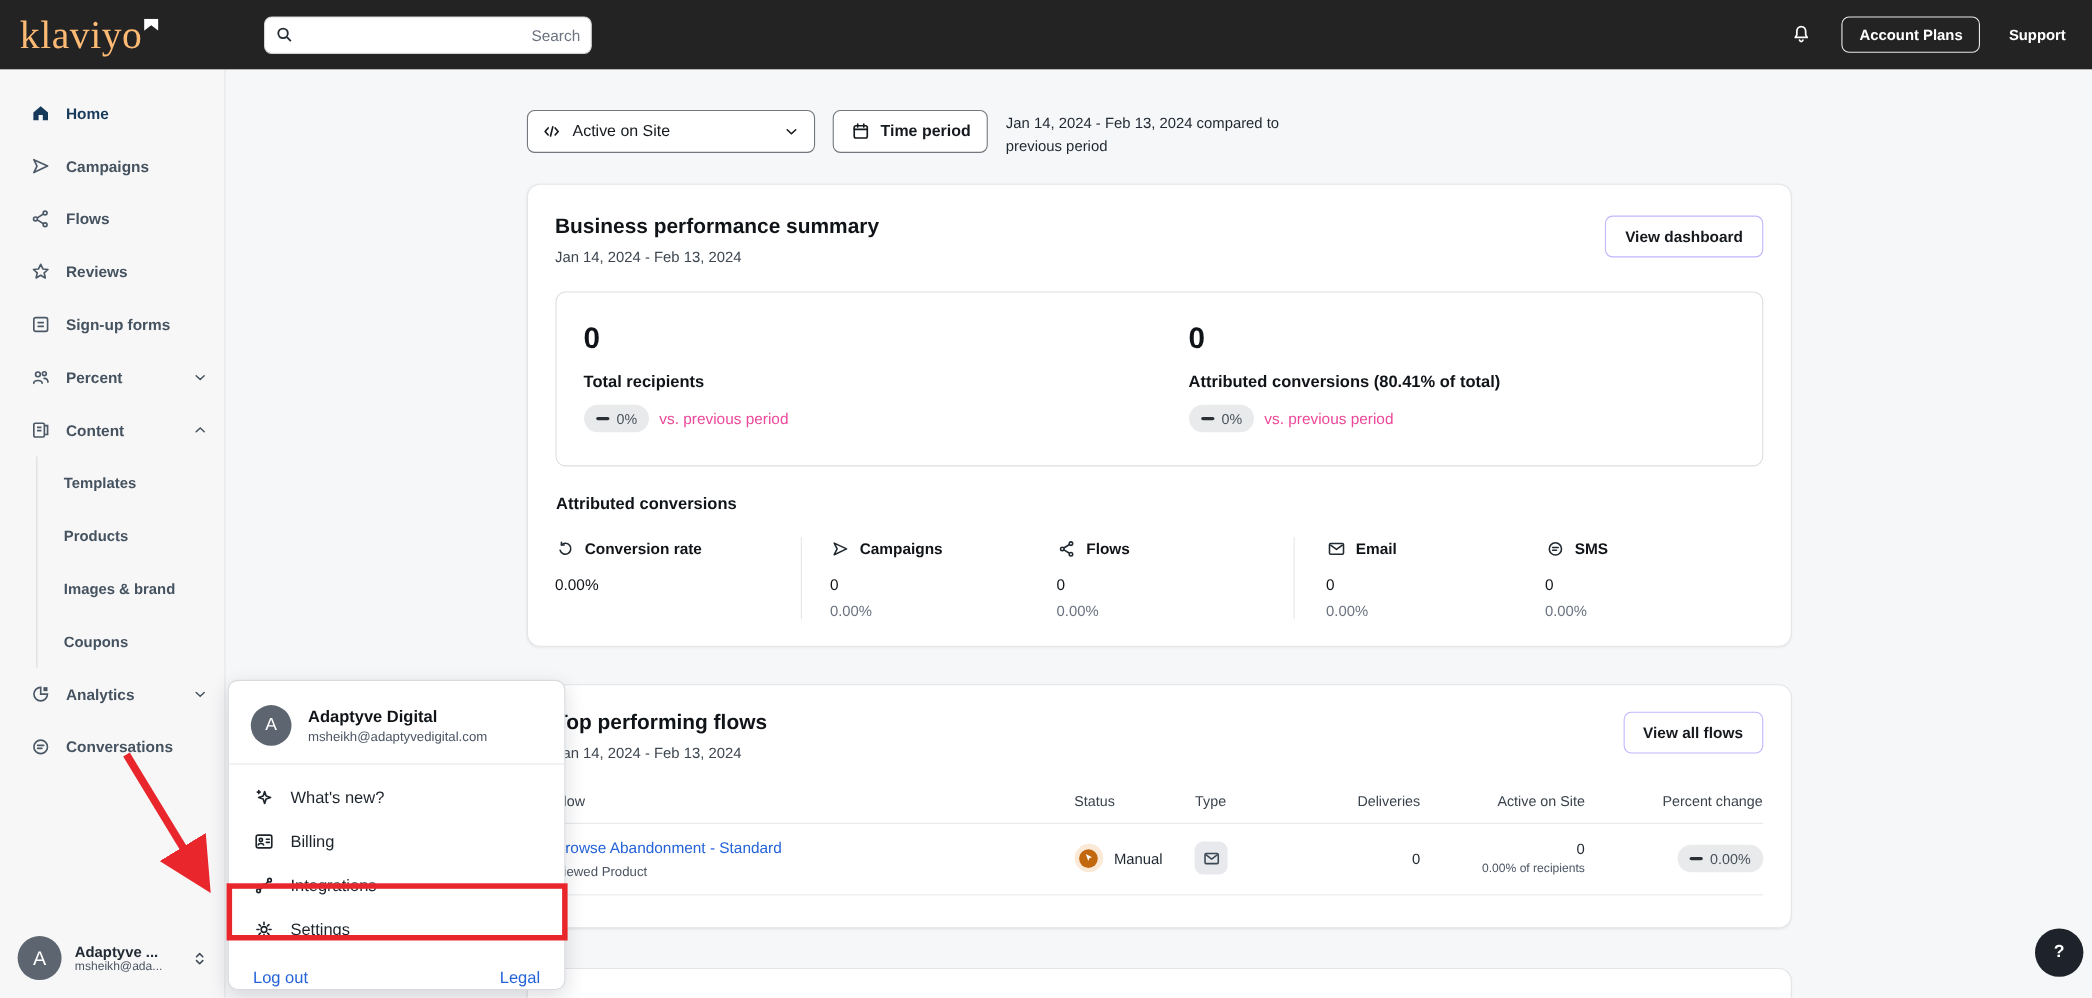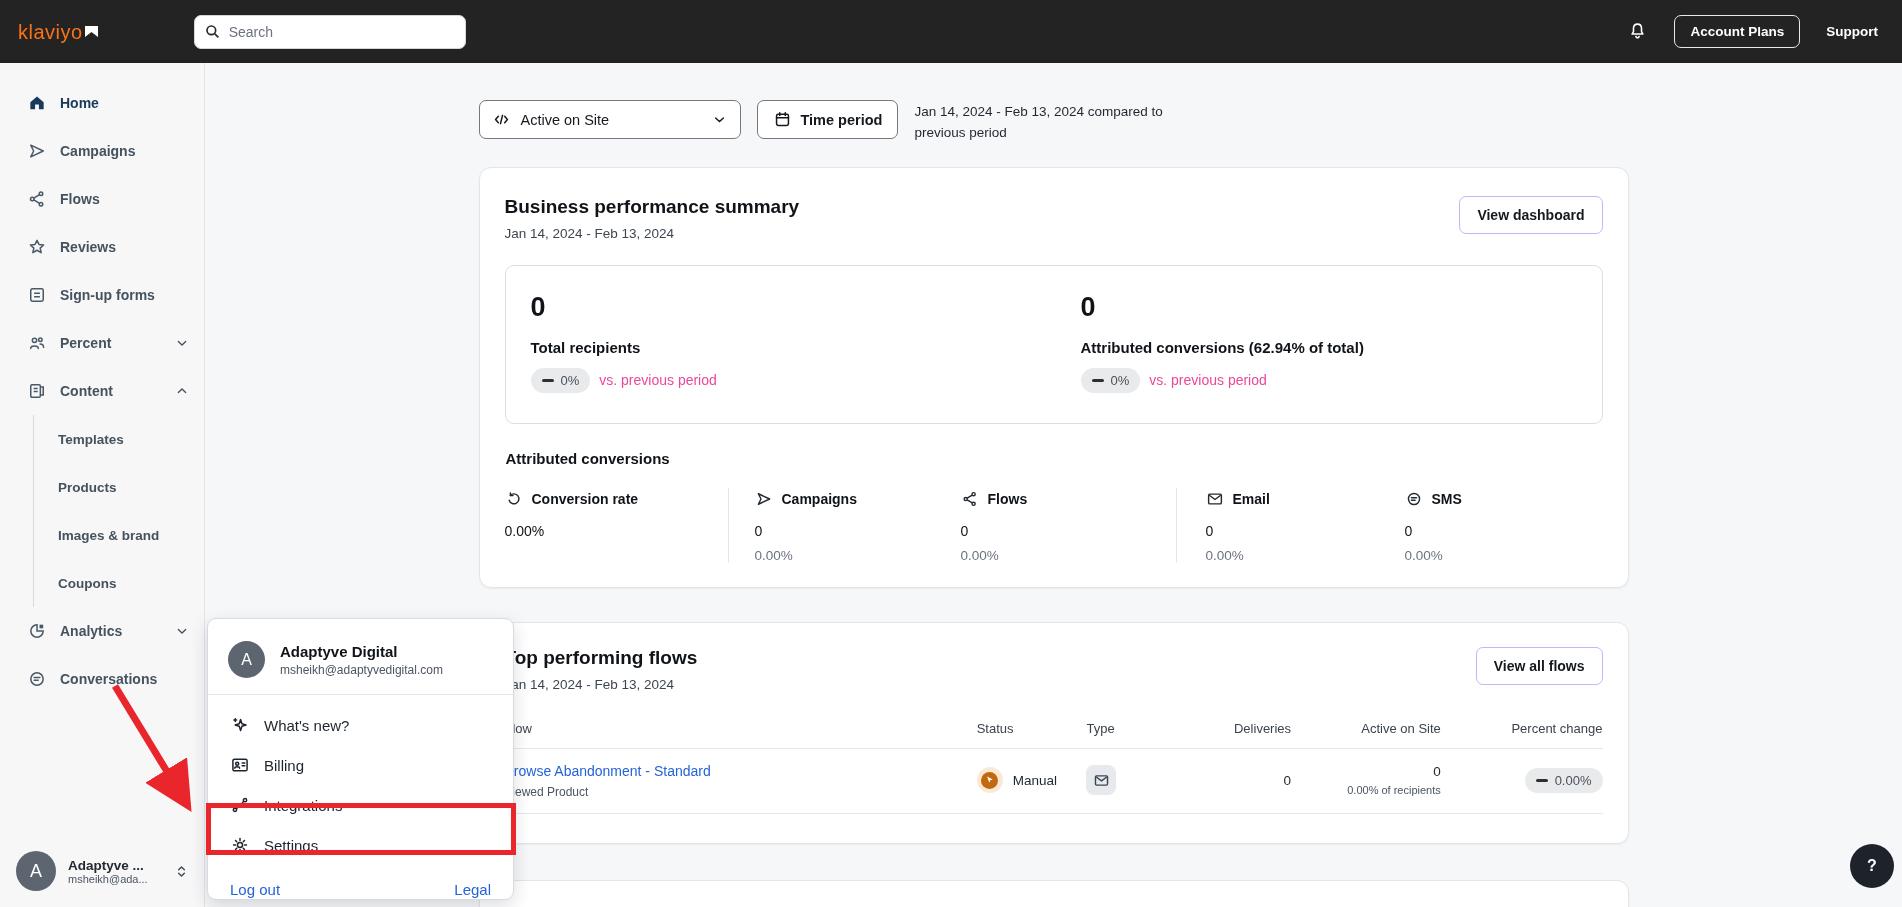--- a/index.html
+++ b/index.html
@@ -2,24 +2,24 @@
 <html><head>
 <meta charset="utf-8">
 <style>
   * { margin:0; padding:0; box-sizing:border-box; }
   html,body { width:1902px; height:907px; overflow:hidden; }
   body { font-family:"Liberation Sans", sans-serif; background:#f6f7f8; position:relative; color:#1f2730; }
 
   
   .topbar { height:63px; background:#232323; display:flex; align-items:center; padding:0 24px 0 18px; position:relative; z-index:5; }
   .logo { display:flex; align-items:flex-start; color:#fff; }
-  .logo-text { font-family:Liberation Sans, sans-serif; font-size:20px; letter-spacing:.5px; line-height:1; color:#f97316; }
+  .logo-text { font-family:Liberation Serif, serif; font-size:36px; letter-spacing:.5px; line-height:1; color:#fdba74; }
   .logo-flag { margin:1px 0 0 2px; }
   .search-wrap { margin-left:96px; position:relative; }
-  .search-input { width:272px; height:34px; border-radius:7px; border:1px solid #d6d6d6; background:#fff; padding:0 10px 0 34px; font-size:14px; color:#14532d; outline:none; }
+  .search-input { width:298px; height:34px; border-radius:7px; border:1px solid #d6d6d6; background:#fff; padding:0 10px 0 34px; font-size:14px; color:#14532d; outline:none;text-align:right; }
   .search-input::placeholder { color:#6b7280; }
   .search-ic { position:absolute; left:9px; top:7px; color:#232a31; }
   .topbar-right { margin-left:auto; display:flex; align-items:center; gap:26px; }
   .bell { color:#fff; display:flex; cursor:pointer; }
   .btn-outline-dark { border:1px solid #e8e8e8; border-radius:7px; background:transparent; color:#fff; font-weight:700; font-size:13.5px; padding:8px 15px; cursor:pointer; font-family:inherit; }
   .support { color:#fff; font-weight:700; font-size:13.5px; cursor:pointer; }
 
   
   .shell { display:flex; height:844px; }
   .sidebar { width:205px; background:#f7f7f8; border-right:1px solid #e4e5e7; padding-top:16px; position:relative; flex:none; }
@@ -309,21 +309,21 @@
             <div class="pill-row">
               <span class="pill">
                   <span class="dash"></span>
                   <span>0%</span>
                 </span>
               <span class="pill-note">vs. previous period</span>
             </div>
           </div>
           <div>
             <div class="big-num">0</div>
-            <div class="tot-label">Attributed conversions (62.94% of total)</div>
+            <div class="tot-label">Attributed conversions (80.41% of total)</div>
             <div class="pill-row">
               <span class="pill">
                   <span class="dash"></span>
                   <span>0%</span>
                 </span>
               <span class="pill-note">vs. previous period</span>
             </div>
           </div>
         </div>
 

